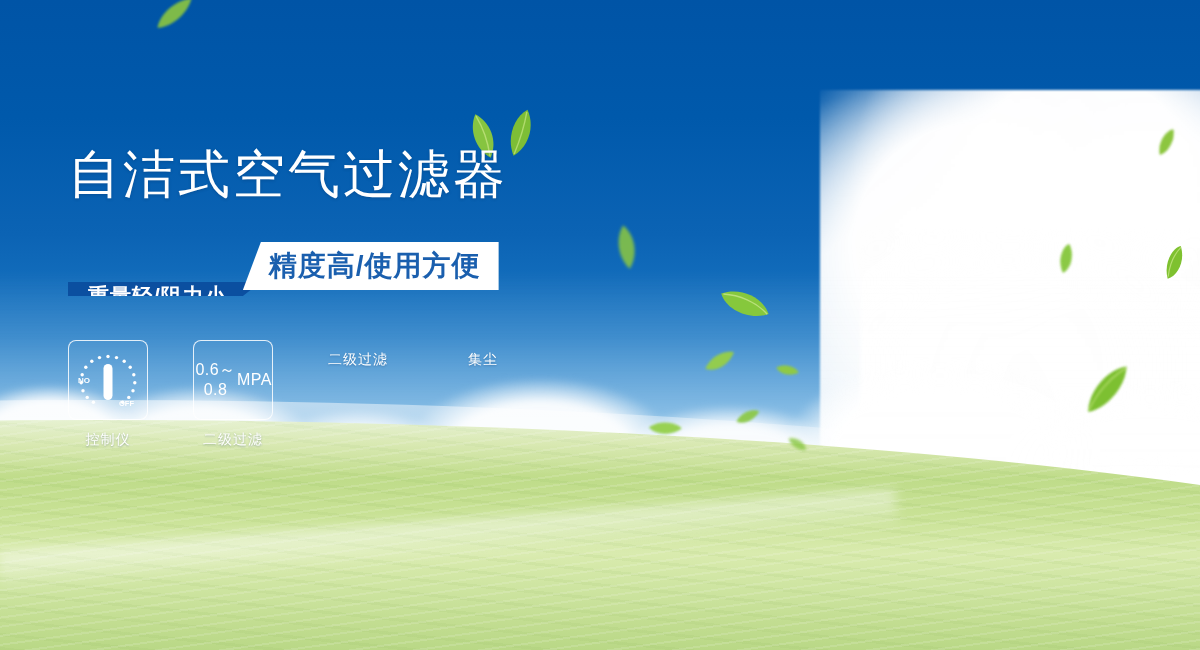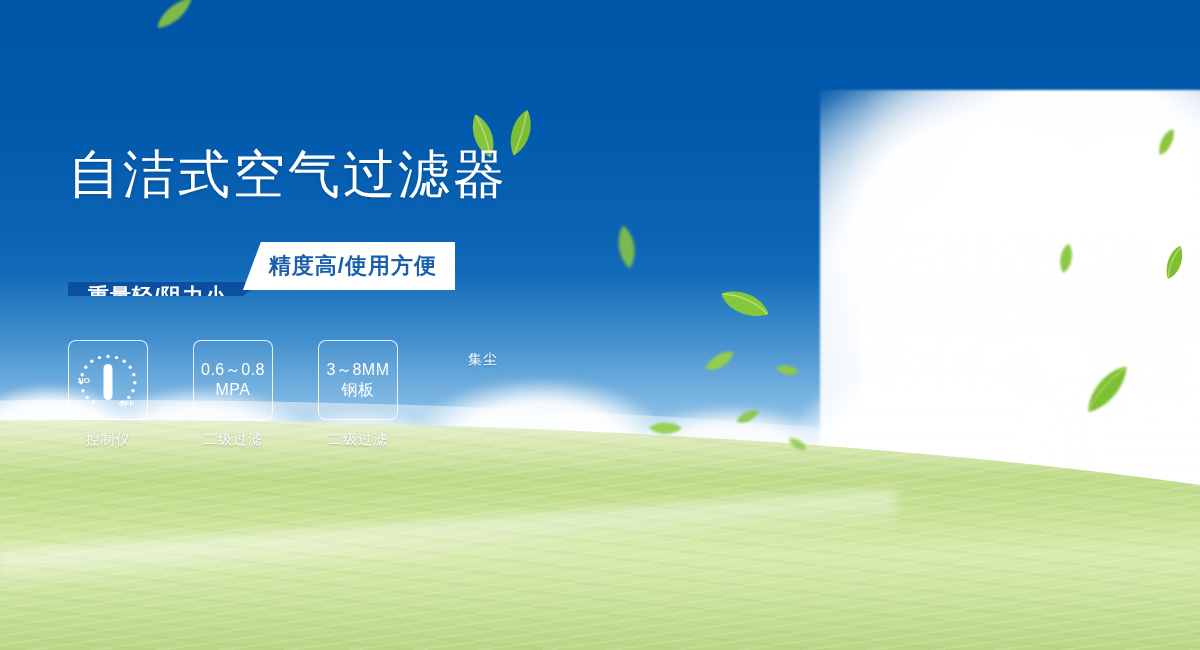--- a/index.html
+++ b/index.html
@@ -122,31 +122,31 @@
 
   .subbar{ position:absolute; left:68px; top:238px; height:48px; display:flex; }
   .subbar .seg-a{
     background:#0b4fa0; color:#ffffff; font-size:21px; font-weight:bold;
     display:flex; align-items:center; padding:14px 22px 0 20px; letter-spacing:1px;
     clip-path: polygon(0 0, 100% 0, calc(100% - 18px) 100%, 0 100%);
     padding-right:34px;
     margin-top:40px;
   }
   .subbar .seg-b{
-    background:#ffffff; color:#1a5fae; font-size:22px; font-weight:bold;
+    background:#ffffff; color:#1a5fae; font-size:28px; font-weight:bold;
     display:flex; align-items:center; padding:0 18px 0 26px; letter-spacing:1px;
     margin-left:-18px;
     clip-path: polygon(18px 0, 100% 0, 100% 100%, 0 100%);
   }
 
   .features{ position:absolute; left:68px; top:336px; display:flex; gap:45px; }
   .feature{ width:80px; display:flex; flex-direction:column; align-items:center; }
   .fbox{
     width:80px; height:80px; border:1px solid rgba(255,255,255,.85);
-    border-radius:8px; display:flex; flex-direction:column;
+    border-radius:8px; display:flex; flex-direction:row;
     align-items:center; justify-content:center; color:#ffffff;
     background:rgba(255,255,255,.04);
   }
   .fbox .ftext{ font-size:16px; line-height:1.25; text-align:center; letter-spacing:.5px; font-weight:400; }
   .flabel{
     margin-top:11px; font-size:14px; color:#ffffff; white-space:nowrap;
     text-shadow:0 1px 2px rgba(0,40,90,.3); letter-spacing:1px;
   }
 </style>
 </head>
@@ -293,24 +293,20 @@
       <div class="feature">
         <div class="fbox">
           <div class="ftext">0.6～0.8</div>
           <div class="ftext">MPA</div>
         </div>
         <div class="flabel">二级过滤</div>
       </div>
 
 
       <div class="feature">
-        <div class="fbox">
-          <div class="ftext">3～8MM</div>
-          <div class="ftext">钢板</div>
-        </div>
         <div class="flabel">二级过滤</div>
       </div>
 
       <div class="feature">
         <div class="flabel">集尘</div>
       </div>
 
     </div>
   </div>
 </div>

